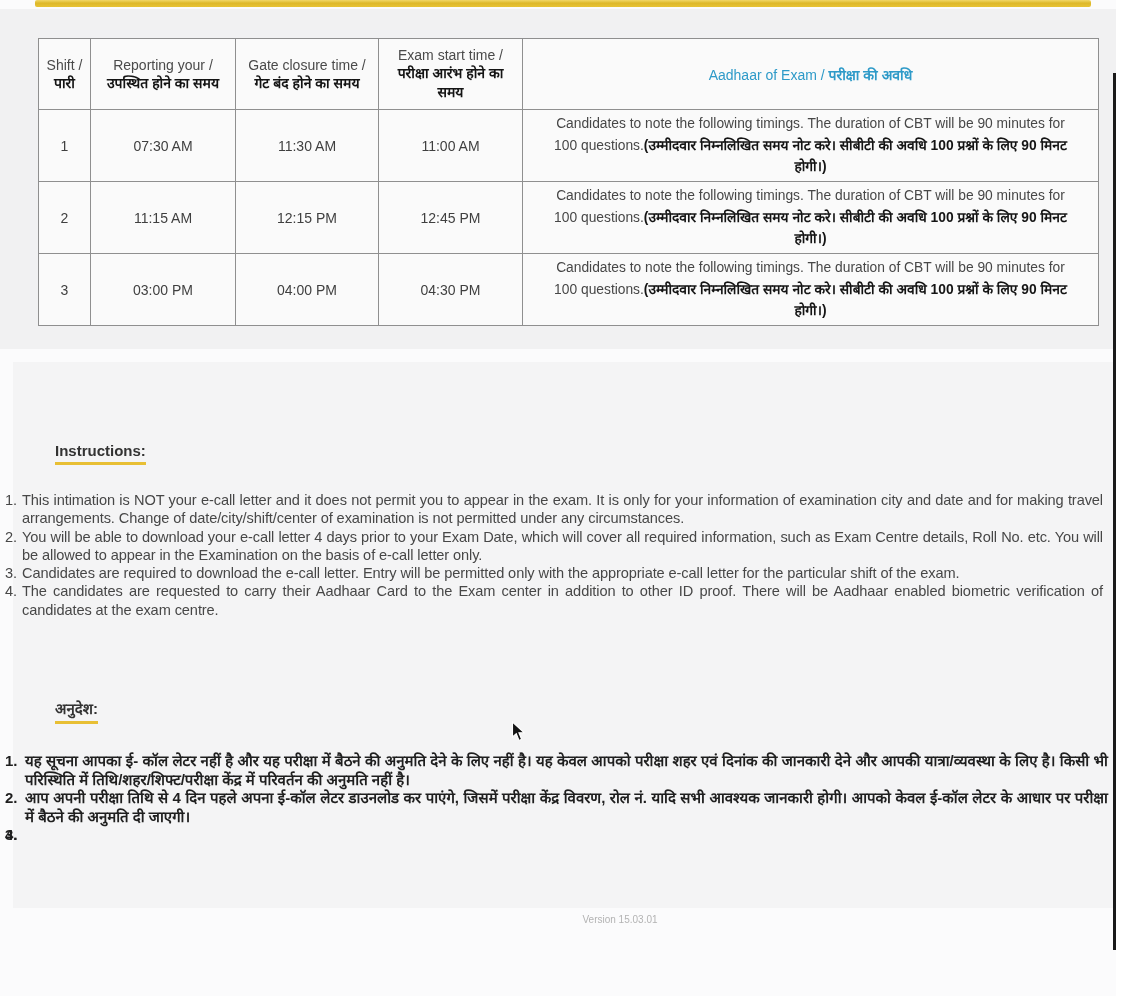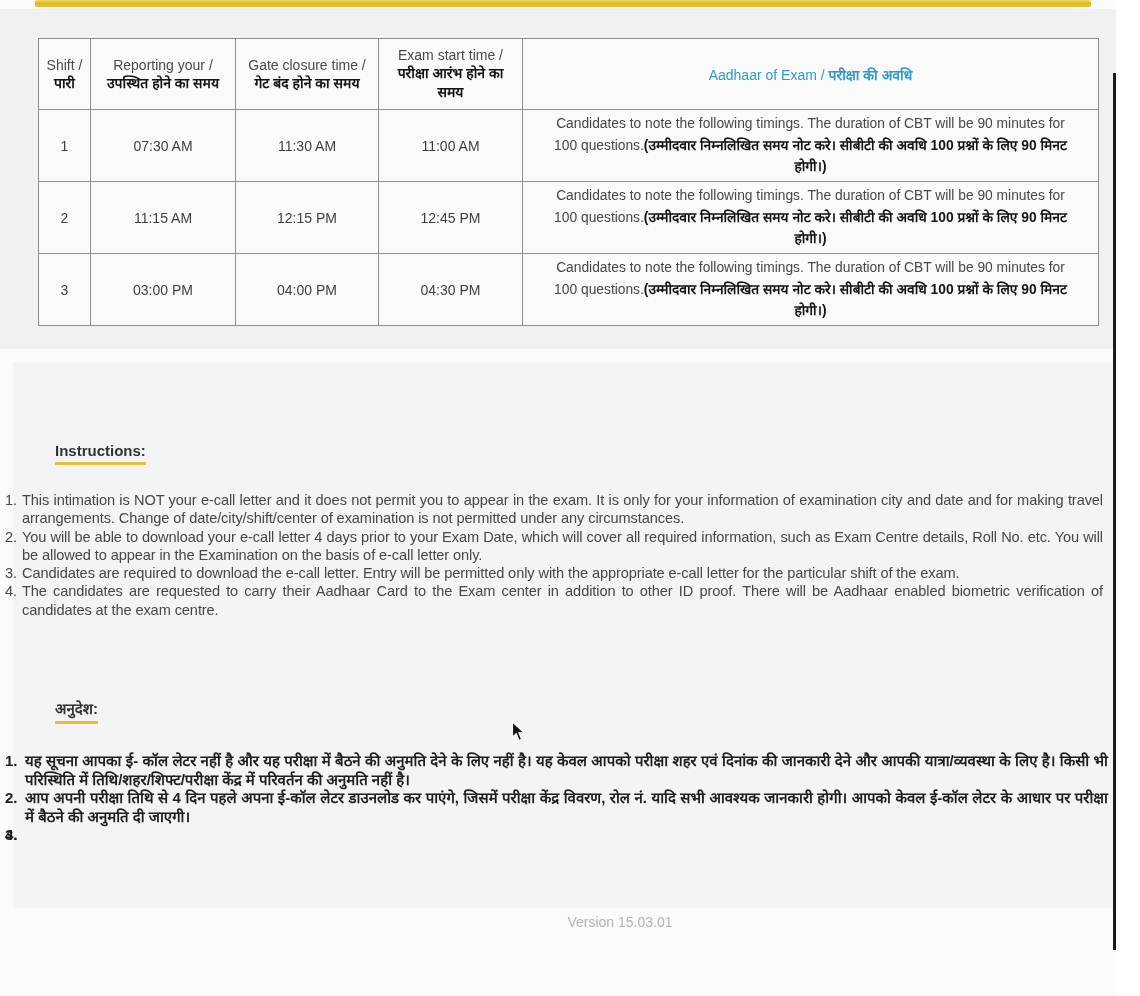--- a/index.html
+++ b/index.html
@@ -69,21 +69,21 @@
     font-size:14.6px;line-height:18.3px;color:#474747;
     letter-spacing:-0.1px;
   }
   ol.list-hi{
     left:5px;top:752px;width:1103px;
     font-size:15px;line-height:18.6px;color:#1f1f1f;font-weight:bold;
   }
   ol.list-hi li{padding-left:20px;}
   .version{
     position:absolute;left:120px;top:914px;width:1000px;
-    text-align:center;font-size:14px;color:#b3b3b3;
+    text-align:center;font-size:10px;color:#b3b3b3;
   }
   .right-edge{
     position:absolute;right:0;top:73px;width:3px;height:877px;
     background:#1a1a1a;
   }
   .cursor{position:absolute;left:511px;top:721px;width:15px;height:21px;}
 </style>
 </head>
 <body>
 

